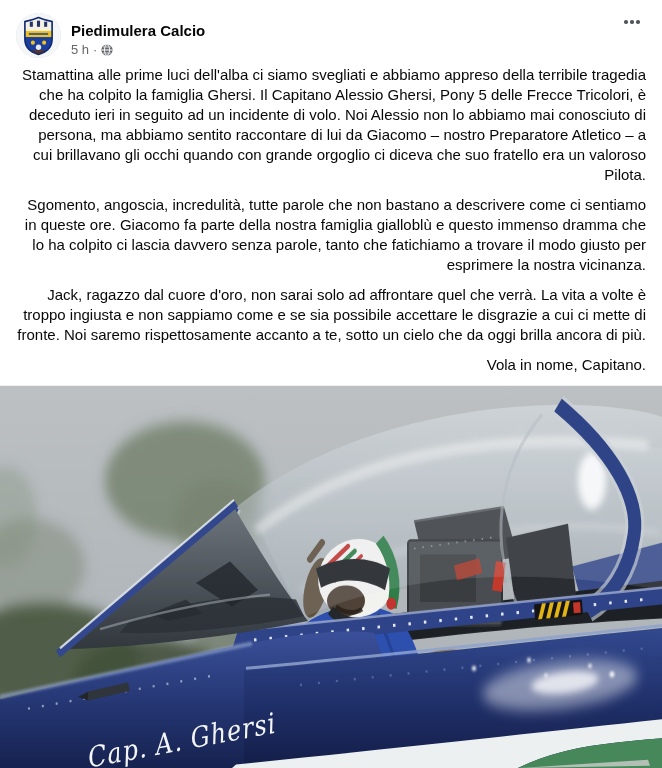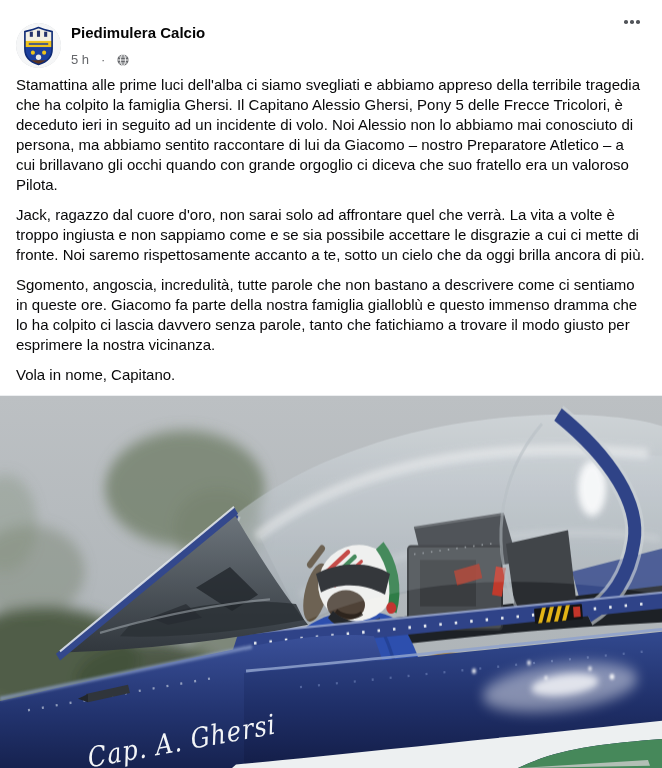--- a/index.html
+++ b/index.html
@@ -4,34 +4,34 @@
 <style>
   html,body{margin:0;padding:0;}
   body{
     width:662px;height:768px;overflow:hidden;background:#fff;
     font-family:"Liberation Sans","DejaVu Sans",sans-serif;
     -webkit-font-smoothing:antialiased;
   }
   .post{display:flex;flex-direction:column;height:768px;position:relative;}
 
   
-  .post-header{display:flex;align-items:flex-end;padding:23px 16px 4px;position:relative;flex:none;}
+  .post-header{display:flex;align-items:flex-end;padding:13px 16px 4px;position:relative;flex:none;}
   .avatar-wrap{width:45px;height:45px;border-radius:50%;overflow:hidden;flex:none;
     box-shadow:inset 0 0 0 1px rgba(0,0,0,.08);background:#f0f2f5;}
   .avatar-wrap svg{display:block;width:100%;height:100%;}
   .header-meta{margin-left:10px;min-width:0;}
   .page-name{font-size:15px;font-weight:700;color:#050505;line-height:19px;}
-  .sub-line{display:flex;align-items:center;gap:12px;font-size:13px;color:#65676b;line-height:17px;margin-top:9px;}
+  .sub-line{display:flex;align-items:center;gap:4px;font-size:13px;color:#65676b;line-height:17px;margin-top:1px;}
   .globe{width:12px;height:12px;display:inline-block;}
   .more-btn{position:absolute;right:12px;top:4px;width:36px;height:36px;border:none;background:transparent;
     border-radius:50%;display:flex;align-items:center;justify-content:center;gap:2.5px;cursor:pointer;padding:0;}
   .more-btn i{width:3.6px;height:3.6px;border-radius:50%;background:#52555a;display:block;}
 
   
-  .post-text{padding:3px 16px 0;font-size:15px;color:#080809;flex:none;}
+  .post-text{padding:3px 16px 0;font-size:15px;color:#080809;flex:none;text-align:right;}
   .post-text p{margin:0 0 10px;line-height:20px;}
 
   
   .post-photo{flex:1 1 auto;min-height:0;position:relative;border-top:1px solid #eceef0;}
   .post-photo svg{display:block;width:100%;height:100%;}
   .sig{font-family:"DejaVu Serif","Liberation Serif",serif;font-style:italic;font-size:24px;letter-spacing:1px;}
 </style>
 </head>
 <body>
 
@@ -79,22 +79,22 @@
       <span style="display:flex;gap:2.5px;">
         <i></i>
           <i></i>
           <i></i>
       </span>
     </button>
   </header>
 
   <div class="post-text">
     <p>Stamattina alle prime luci dell'alba ci siamo svegliati e abbiamo appreso della terribile tragedia che ha colpito la famiglia Ghersi. Il Capitano Alessio Ghersi, Pony 5 delle Frecce Tricolori, è deceduto ieri in seguito ad un incidente di volo. Noi Alessio non lo abbiamo mai conosciuto di persona, ma abbiamo sentito raccontare di lui da Giacomo – nostro Preparatore Atletico – a cui brillavano gli occhi quando con grande orgoglio ci diceva che suo fratello era un valoroso Pilota.</p>
+    <p>Sgomento, angoscia, incredulità, tutte parole che non bastano a descrivere come ci sentiamo in queste ore. Giacomo fa parte della nostra famiglia gialloblù e questo immenso dramma che lo ha colpito ci lascia davvero senza parole, tanto che fatichiamo a trovare il modo giusto per esprimere la nostra vicinanza.</p>
     <p>Jack, ragazzo dal cuore d'oro, non sarai solo ad affrontare quel che verrà. La vita a volte è troppo ingiusta e non sappiamo come e se sia possibile accettare le disgrazie a cui ci mette di fronte. Noi saremo rispettosamente accanto a te, sotto un cielo che da oggi brilla ancora di più.</p>
-    <p>Sgomento, angoscia, incredulità, tutte parole che non bastano a descrivere come ci sentiamo in queste ore. Giacomo fa parte della nostra famiglia gialloblù e questo immenso dramma che lo ha colpito ci lascia davvero senza parole, tanto che fatichiamo a trovare il modo giusto per esprimere la nostra vicinanza.</p>
     <p>Vola in nome, Capitano.</p>
   </div>
 
   <figure class="post-photo" style="margin:0">
     <svg viewBox="0 0 662 322" preserveAspectRatio="none">
       <defs>
         <linearGradient id="skyG" x1="0" y1="0" x2="0" y2="1">
           <stop offset="0" stop-color="#bcc0c3"></stop>
             <stop offset="1" stop-color="#a9b0b4"></stop>
         </linearGradient>

